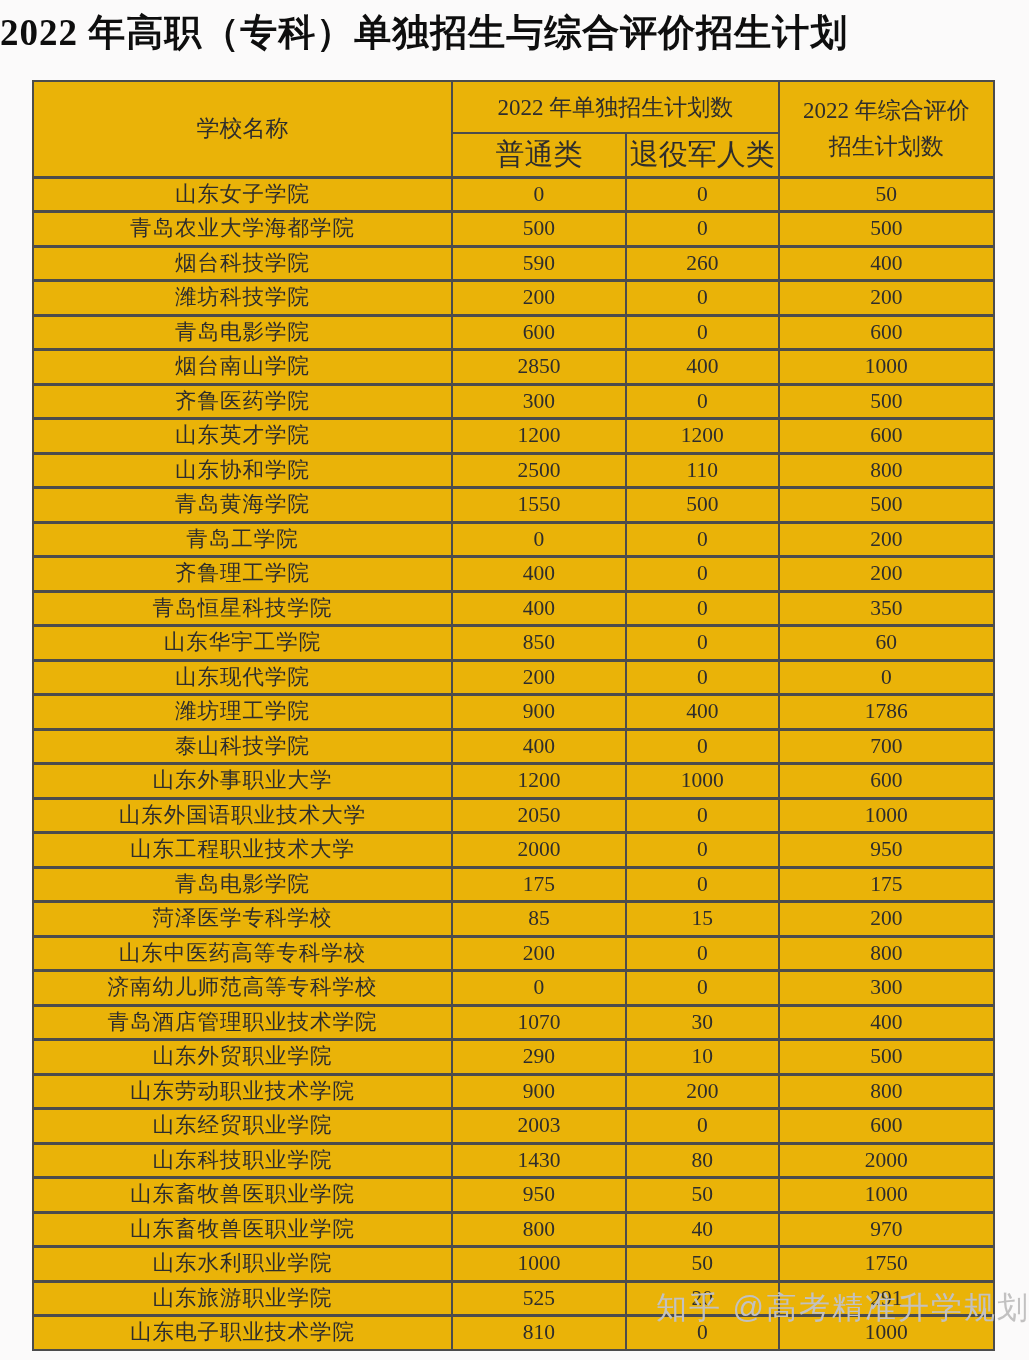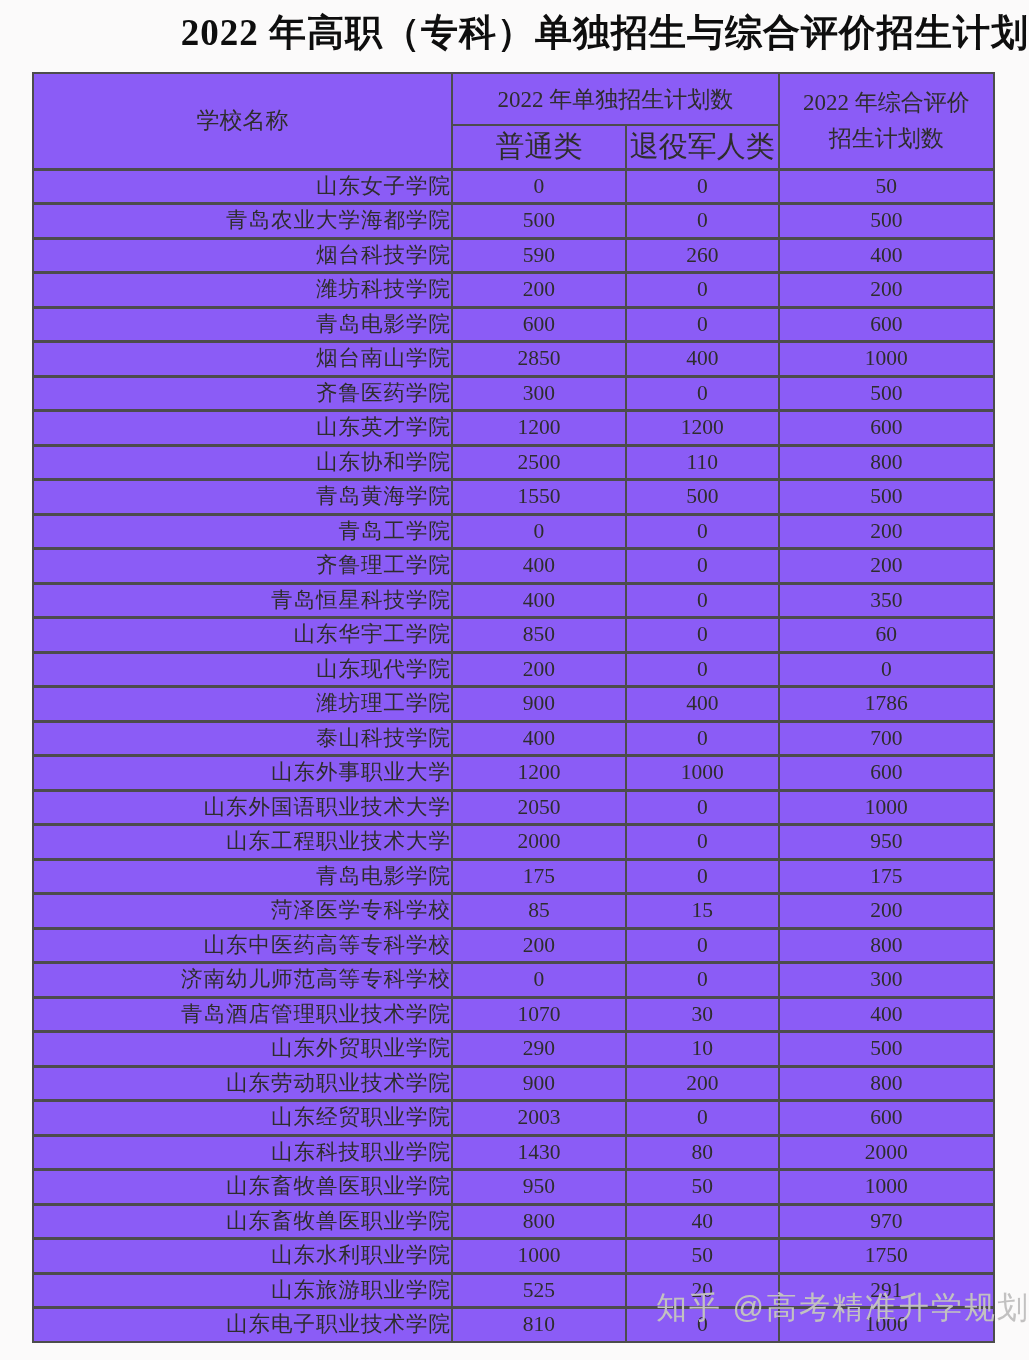--- a/index.html
+++ b/index.html
@@ -8,54 +8,54 @@
     background: #fbfafa;
     font-family: "Liberation Serif", "DejaVu Serif", serif;
     overflow: hidden;
     position: relative;
   }
   .page { position: relative; width: 1029px; height: 1360px; }
 
   .doc-title {
     position: absolute;
     top: 8px; left: 0; width: 1029px;
-    text-align: right;
+    text-align: left;
     font-size: 37px;
     font-weight: 900;
     color: #0e0e0e;
     letter-spacing: 1px;
     line-height: 50px;
   }
 
   table.plan-table {
     position: absolute;
-    left: 32px; top: 72px;
+    left: 32px; top: 80px;
     width: 963px;
     border-collapse: collapse;
     table-layout: fixed;
-    background: #8b5cf6;
+    background: #eab308;
   }
   table.plan-table th, table.plan-table td {
     border: 2px solid #4c4c4c;
     text-align: center;
     vertical-align: middle;
     color: #2e2d2d;
     overflow: hidden;
     white-space: nowrap;
   }
   table.plan-table td { border-top-width: 3px; }
 
   thead tr.h-top th { height: 52px; font-size: 23px; font-weight: normal; }
   thead tr.h-bottom th { height: 44px; font-size: 29px; font-weight: normal; margin-left: 16px; }
   th.school-h { font-size: 23px; font-weight: normal; }
   th.comp-h { font-size: 23px; font-weight: normal; line-height: 36px; margin-top: 13px; }
 
   tbody tr { height: 34.5px; }
   tbody td { font-size: 21.5px; line-height: 1; }
-  tbody td.c-school { letter-spacing: 1px; text-align: right; }
+  tbody td.c-school { letter-spacing: 1px; }
 
   .watermark {
     position: absolute;
     left: 656px; top: 1287px;
     font-size: 31px;
     color: #c2c1c1;
     letter-spacing: 2px;
     font-family: "Liberation Sans", "DejaVu Sans", sans-serif;
     font-weight: 500;
     white-space: nowrap;

